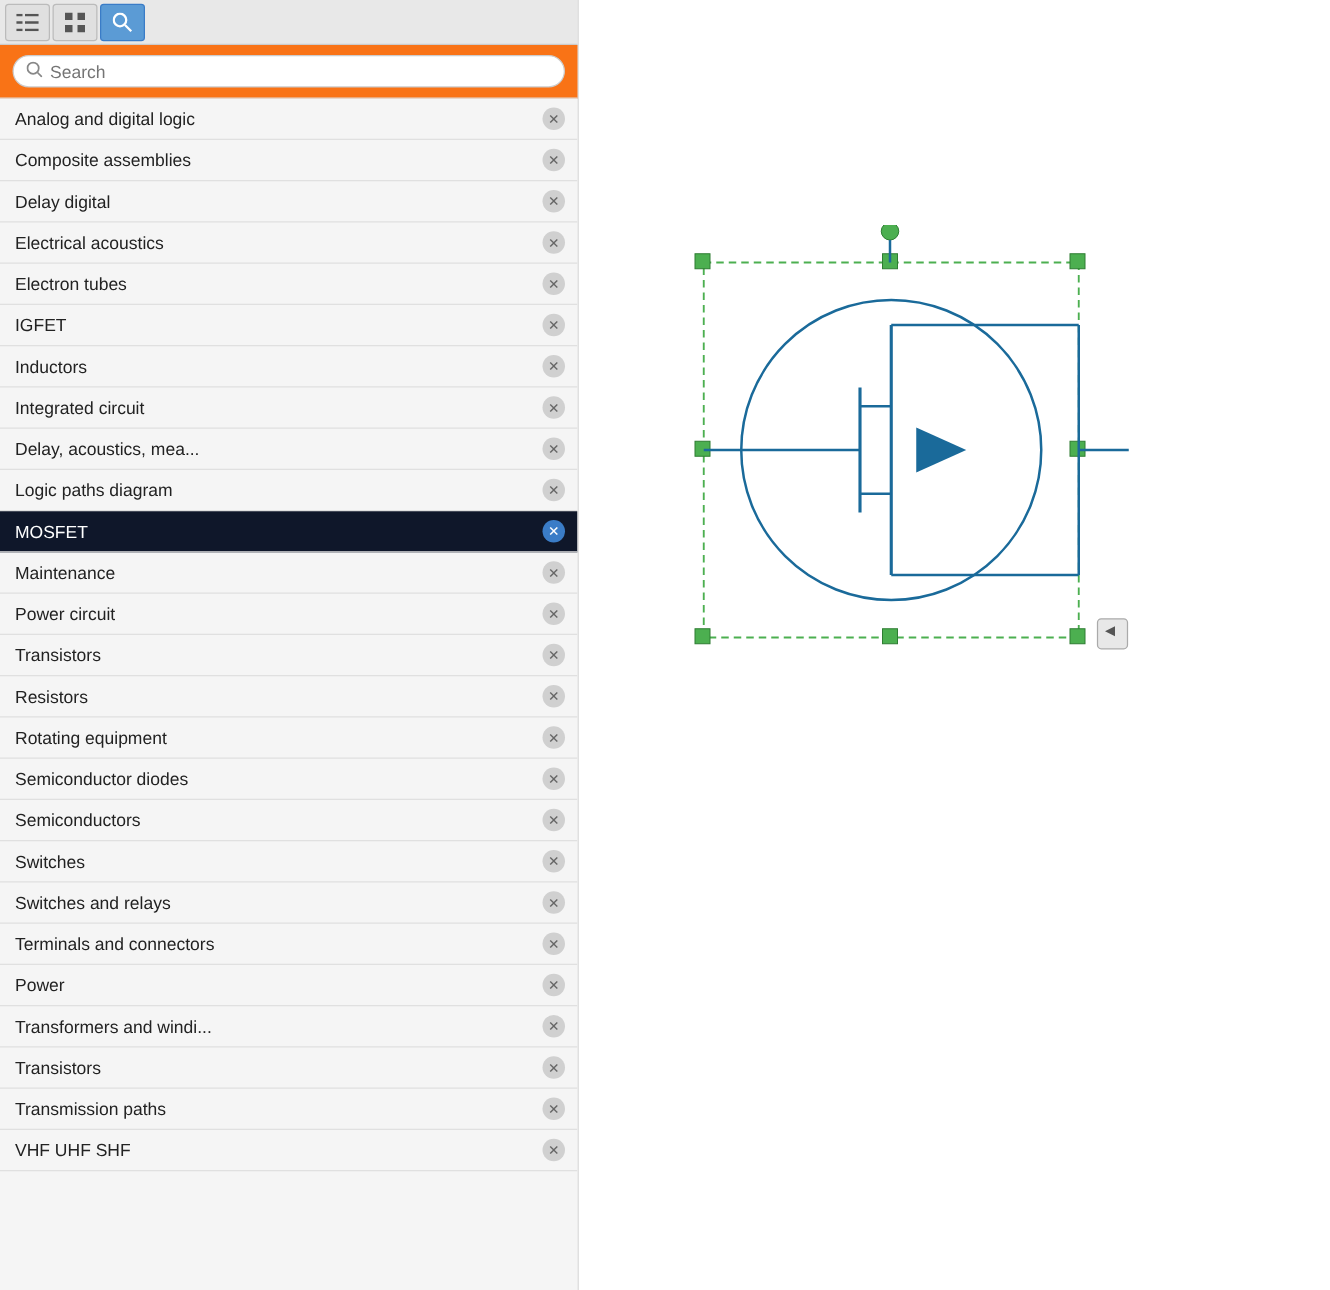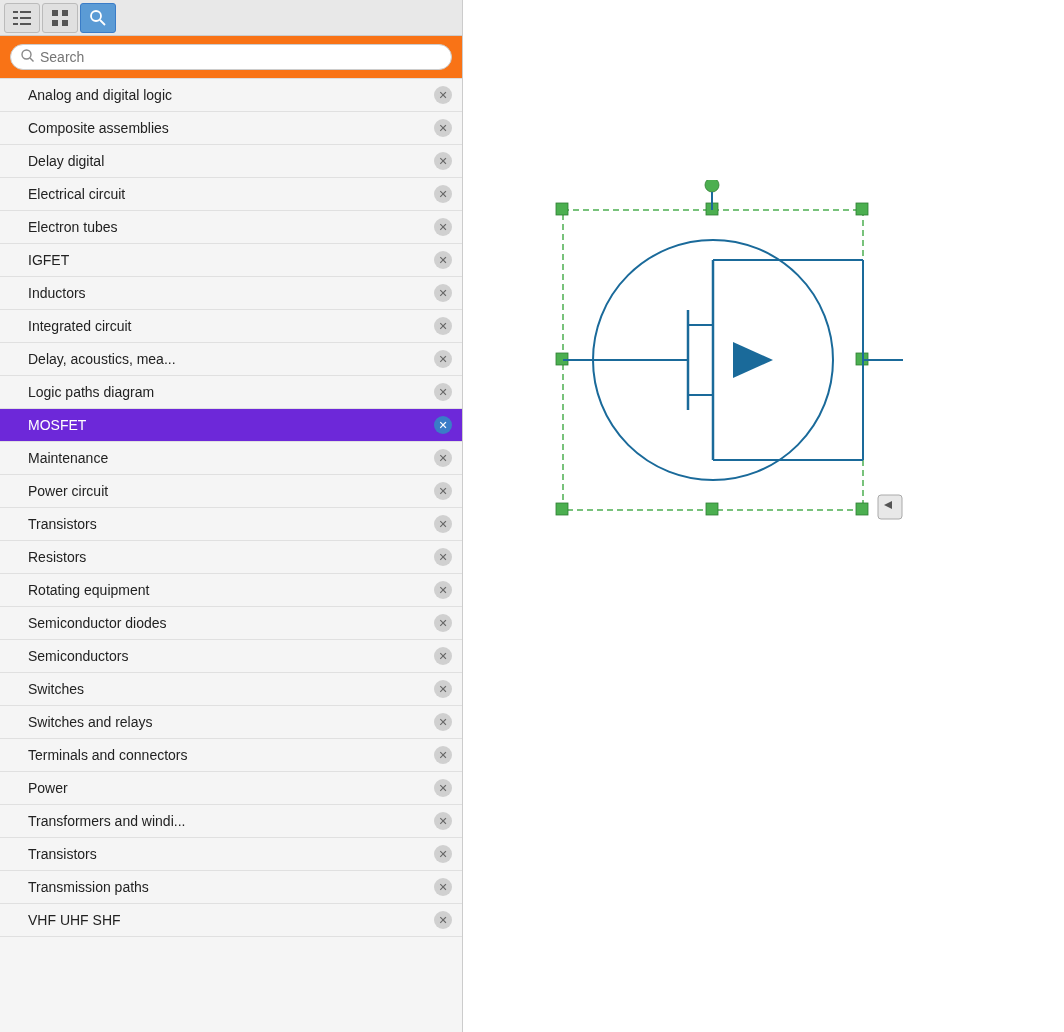--- a/index.html
+++ b/index.html
@@ -90,28 +90,28 @@
     #category-list {
       flex: 1;
       overflow-y: auto;
       background: #f5f5f5;
     }
 
     .list-item {
       display: flex;
       align-items: center;
       justify-content: space-between;
-      padding: 7px 10px 7px 28px;
+      padding: 7px 10px 7px 12px;
       border-bottom: 1px solid #e0e0e0;
       cursor: pointer;
       background: transparent;
     }
 
     .list-item.selected {
-      background: #6d28d9;
+      background: #0f172a;
       color: white;
       align-items: center;
     }
 
     .list-item.selected .close-btn {
       background: #3a7cc7;
       color: white;
     }
 
     .list-item-label {
@@ -204,21 +204,21 @@
       </div>
       <div class="list-item">
         <span class="list-item-label">Composite assemblies</span>
         <button class="close-btn">✕</button>
       </div>
       <div class="list-item">
         <span class="list-item-label">Delay digital</span>
         <button class="close-btn">✕</button>
       </div>
       <div class="list-item">
-        <span class="list-item-label">Electrical circuit</span>
+        <span class="list-item-label">Electrical acoustics</span>
         <button class="close-btn">✕</button>
       </div>
       <div class="list-item">
         <span class="list-item-label">Electron tubes</span>
         <button class="close-btn">✕</button>
       </div>
       <div class="list-item">
         <span class="list-item-label">IGFET</span>
         <button class="close-btn">✕</button>
       </div>

